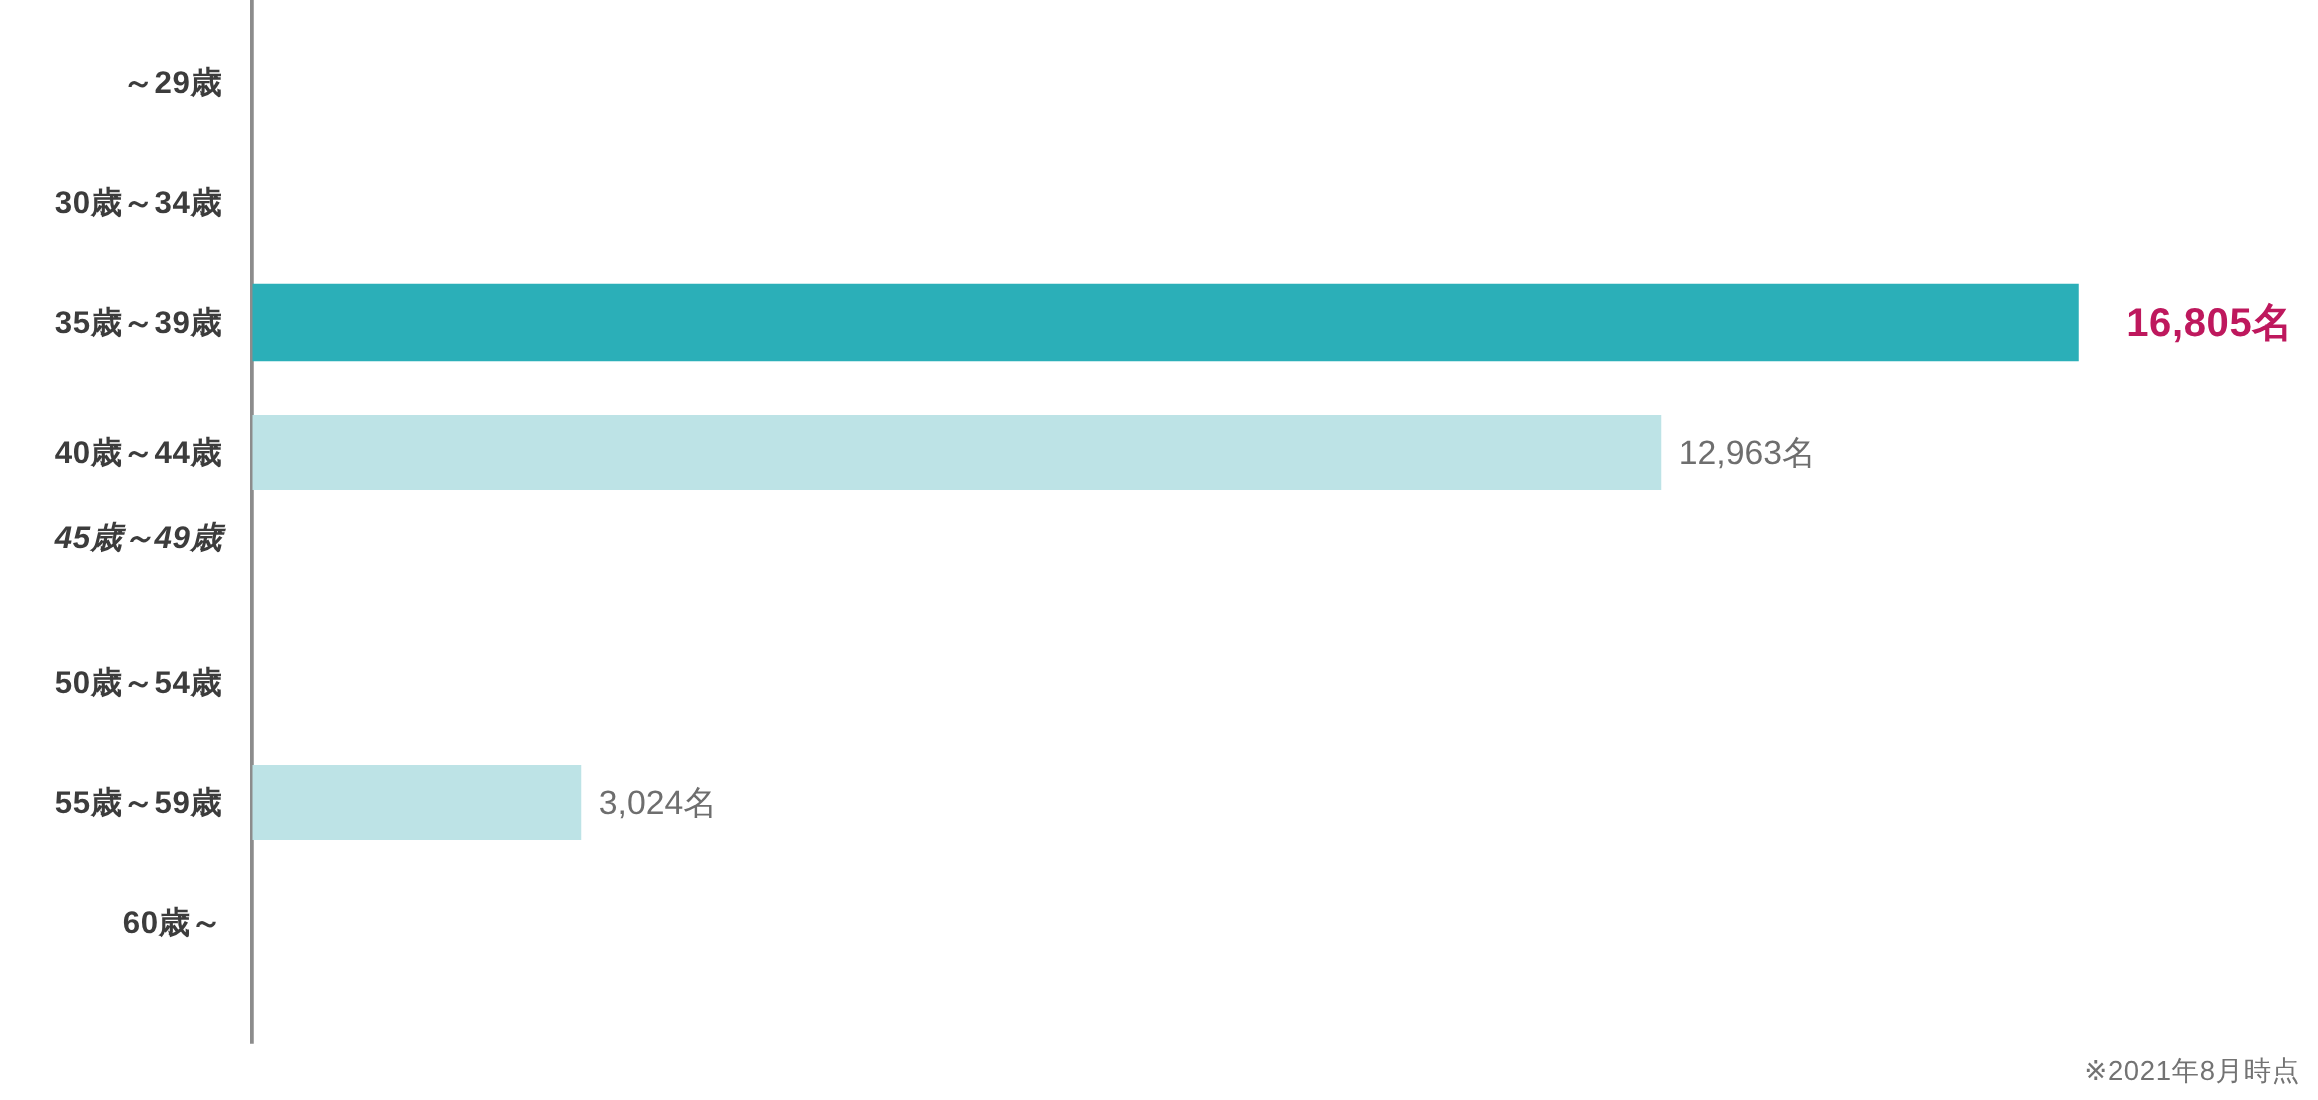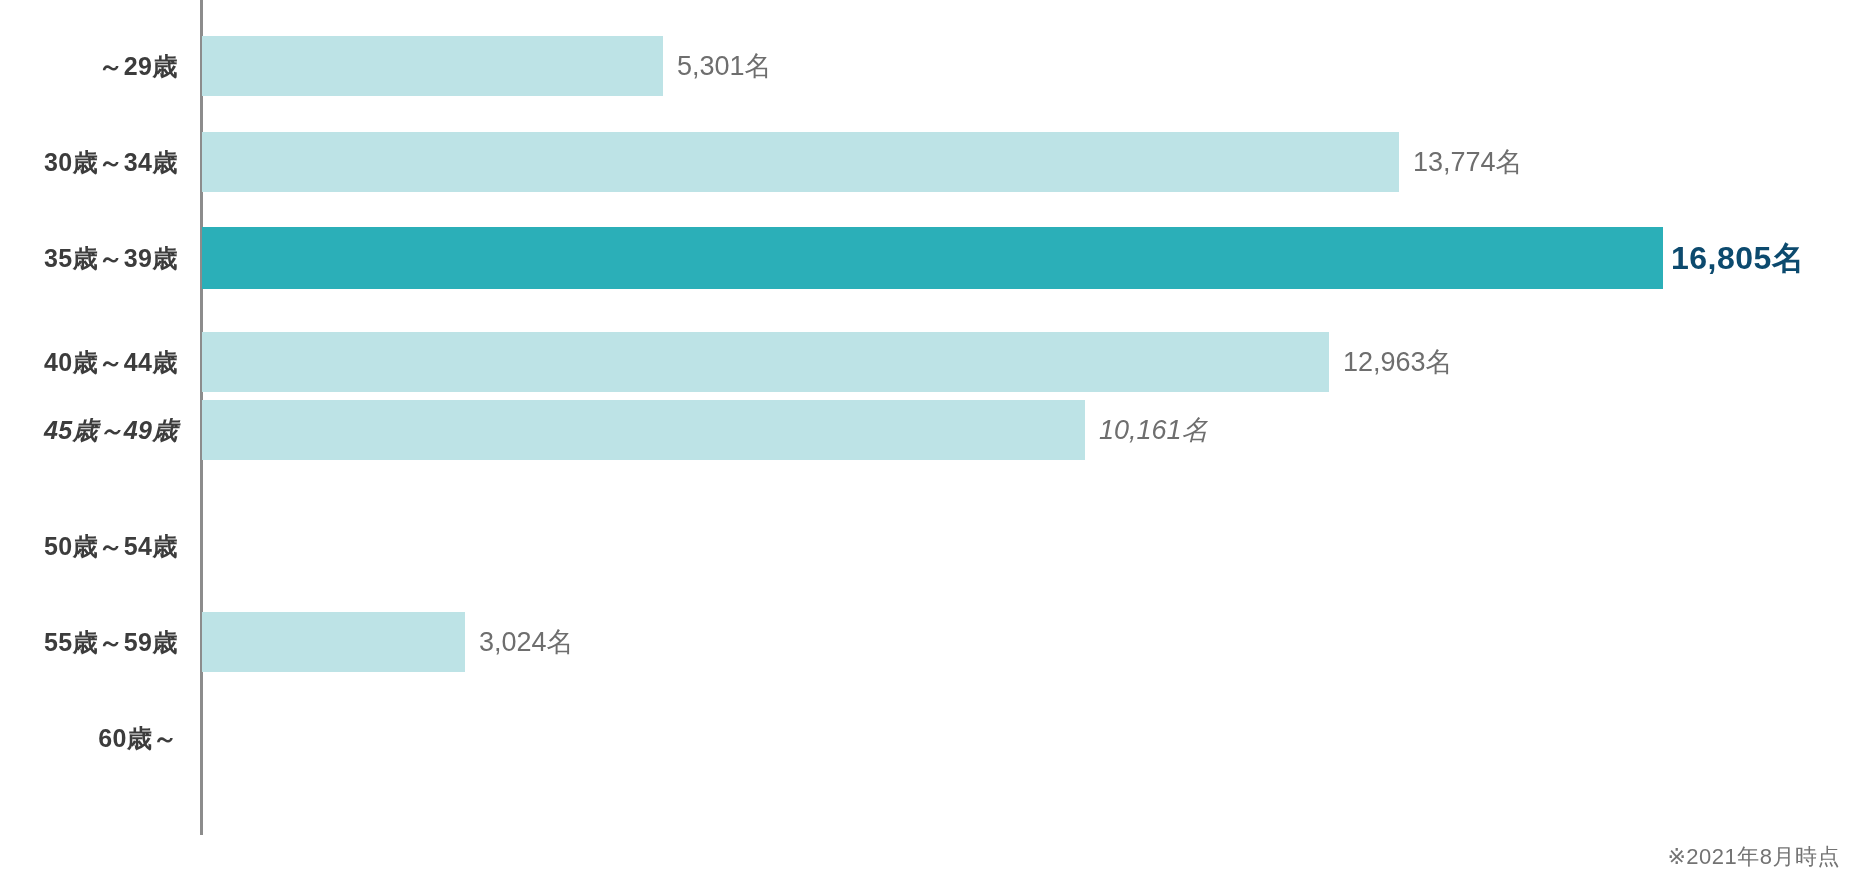--- a/index.html
+++ b/index.html
@@ -86,24 +86,24 @@
 
   .value-label {
     margin-left: 14px;
     font-size: 27px;
     color: #6e6e6e;
     white-space: nowrap;
     line-height: 1;
     font-weight: normal;
   }
   .value-label.highlight {
-    margin-left: 8px;
+    margin-left: 38px;
     font-size: 32px;
     font-weight: bold;
-    color: #0c4a6e;
+    color: #be185d;
     letter-spacing: 0.5px;
   }
 
   
   .footnote {
     position: absolute;
     right: 14px;
     bottom: 8px;
     font-size: 22px;
     color: #737373;
@@ -114,52 +114,40 @@
 </head>
 <body>
 
 <div id="chart-root">
 
   <div class="plot">
     <div class="axis-line"></div>
     <div id="rows-container">
         <div class="row" style="top: 18px;">
           <div class="cat-label">～29歳</div>
-          <div class="bar-wrap">
-            <div class="bar" style="width: 461px;"></div>
-            <div class="value-label">5,301名</div>
-          </div>
         </div>
         <div class="row" style="top: 114px;">
           <div class="cat-label">30歳～34歳</div>
-          <div class="bar-wrap">
-            <div class="bar" style="width: 1197px;"></div>
-            <div class="value-label">13,774名</div>
-          </div>
         </div>
         <div class="row" style="top: 210px;">
           <div class="cat-label">35歳～39歳</div>
           <div class="bar-wrap">
             <div class="bar highlight" style="width: 1461px;"></div>
             <div class="value-label highlight">16,805名</div>
           </div>
         </div>
         <div class="row" style="top: 314px;">
           <div class="cat-label">40歳～44歳</div>
           <div class="bar-wrap">
             <div class="bar" style="width: 1127px;"></div>
             <div class="value-label">12,963名</div>
           </div>
         </div>
         <div class="row" style="top: 382px; font-style: italic;">
           <div class="cat-label">45歳～49歳</div>
-          <div class="bar-wrap">
-            <div class="bar" style="width: 883px;"></div>
-            <div class="value-label">10,161名</div>
-          </div>
         </div>
         <div class="row" style="top: 498px;">
           <div class="cat-label">50歳～54歳</div>
         </div>
         <div class="row" style="top: 594px;">
           <div class="cat-label">55歳～59歳</div>
           <div class="bar-wrap">
             <div class="bar" style="width: 263px;"></div>
             <div class="value-label">3,024名</div>
           </div>

